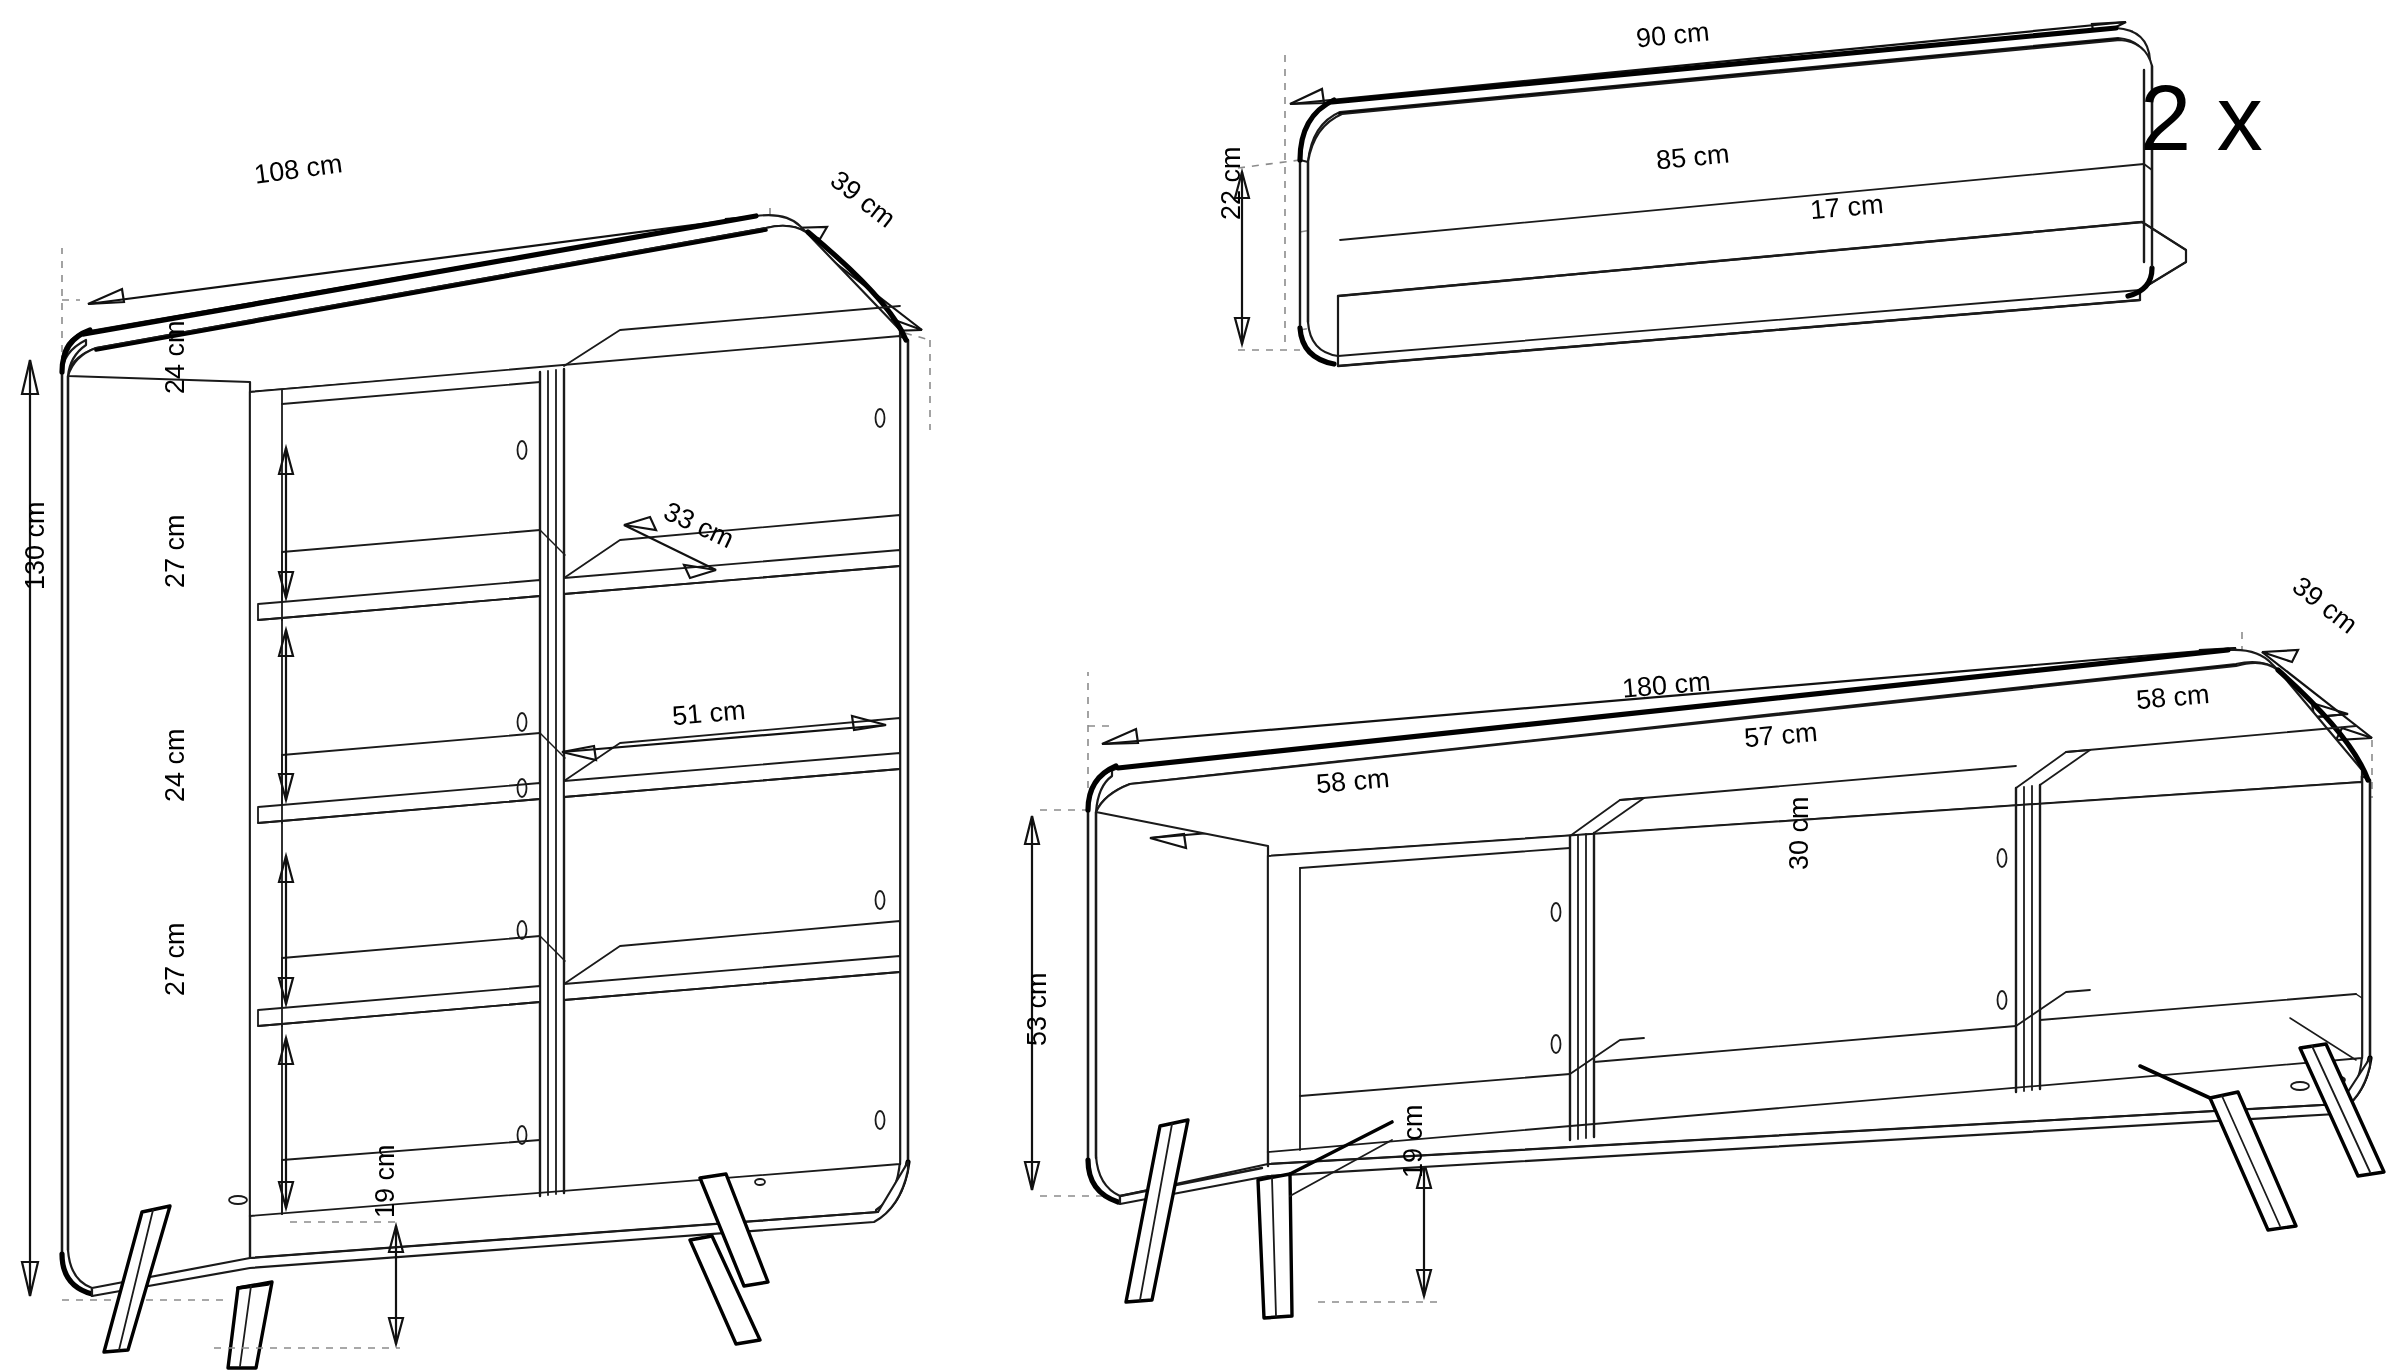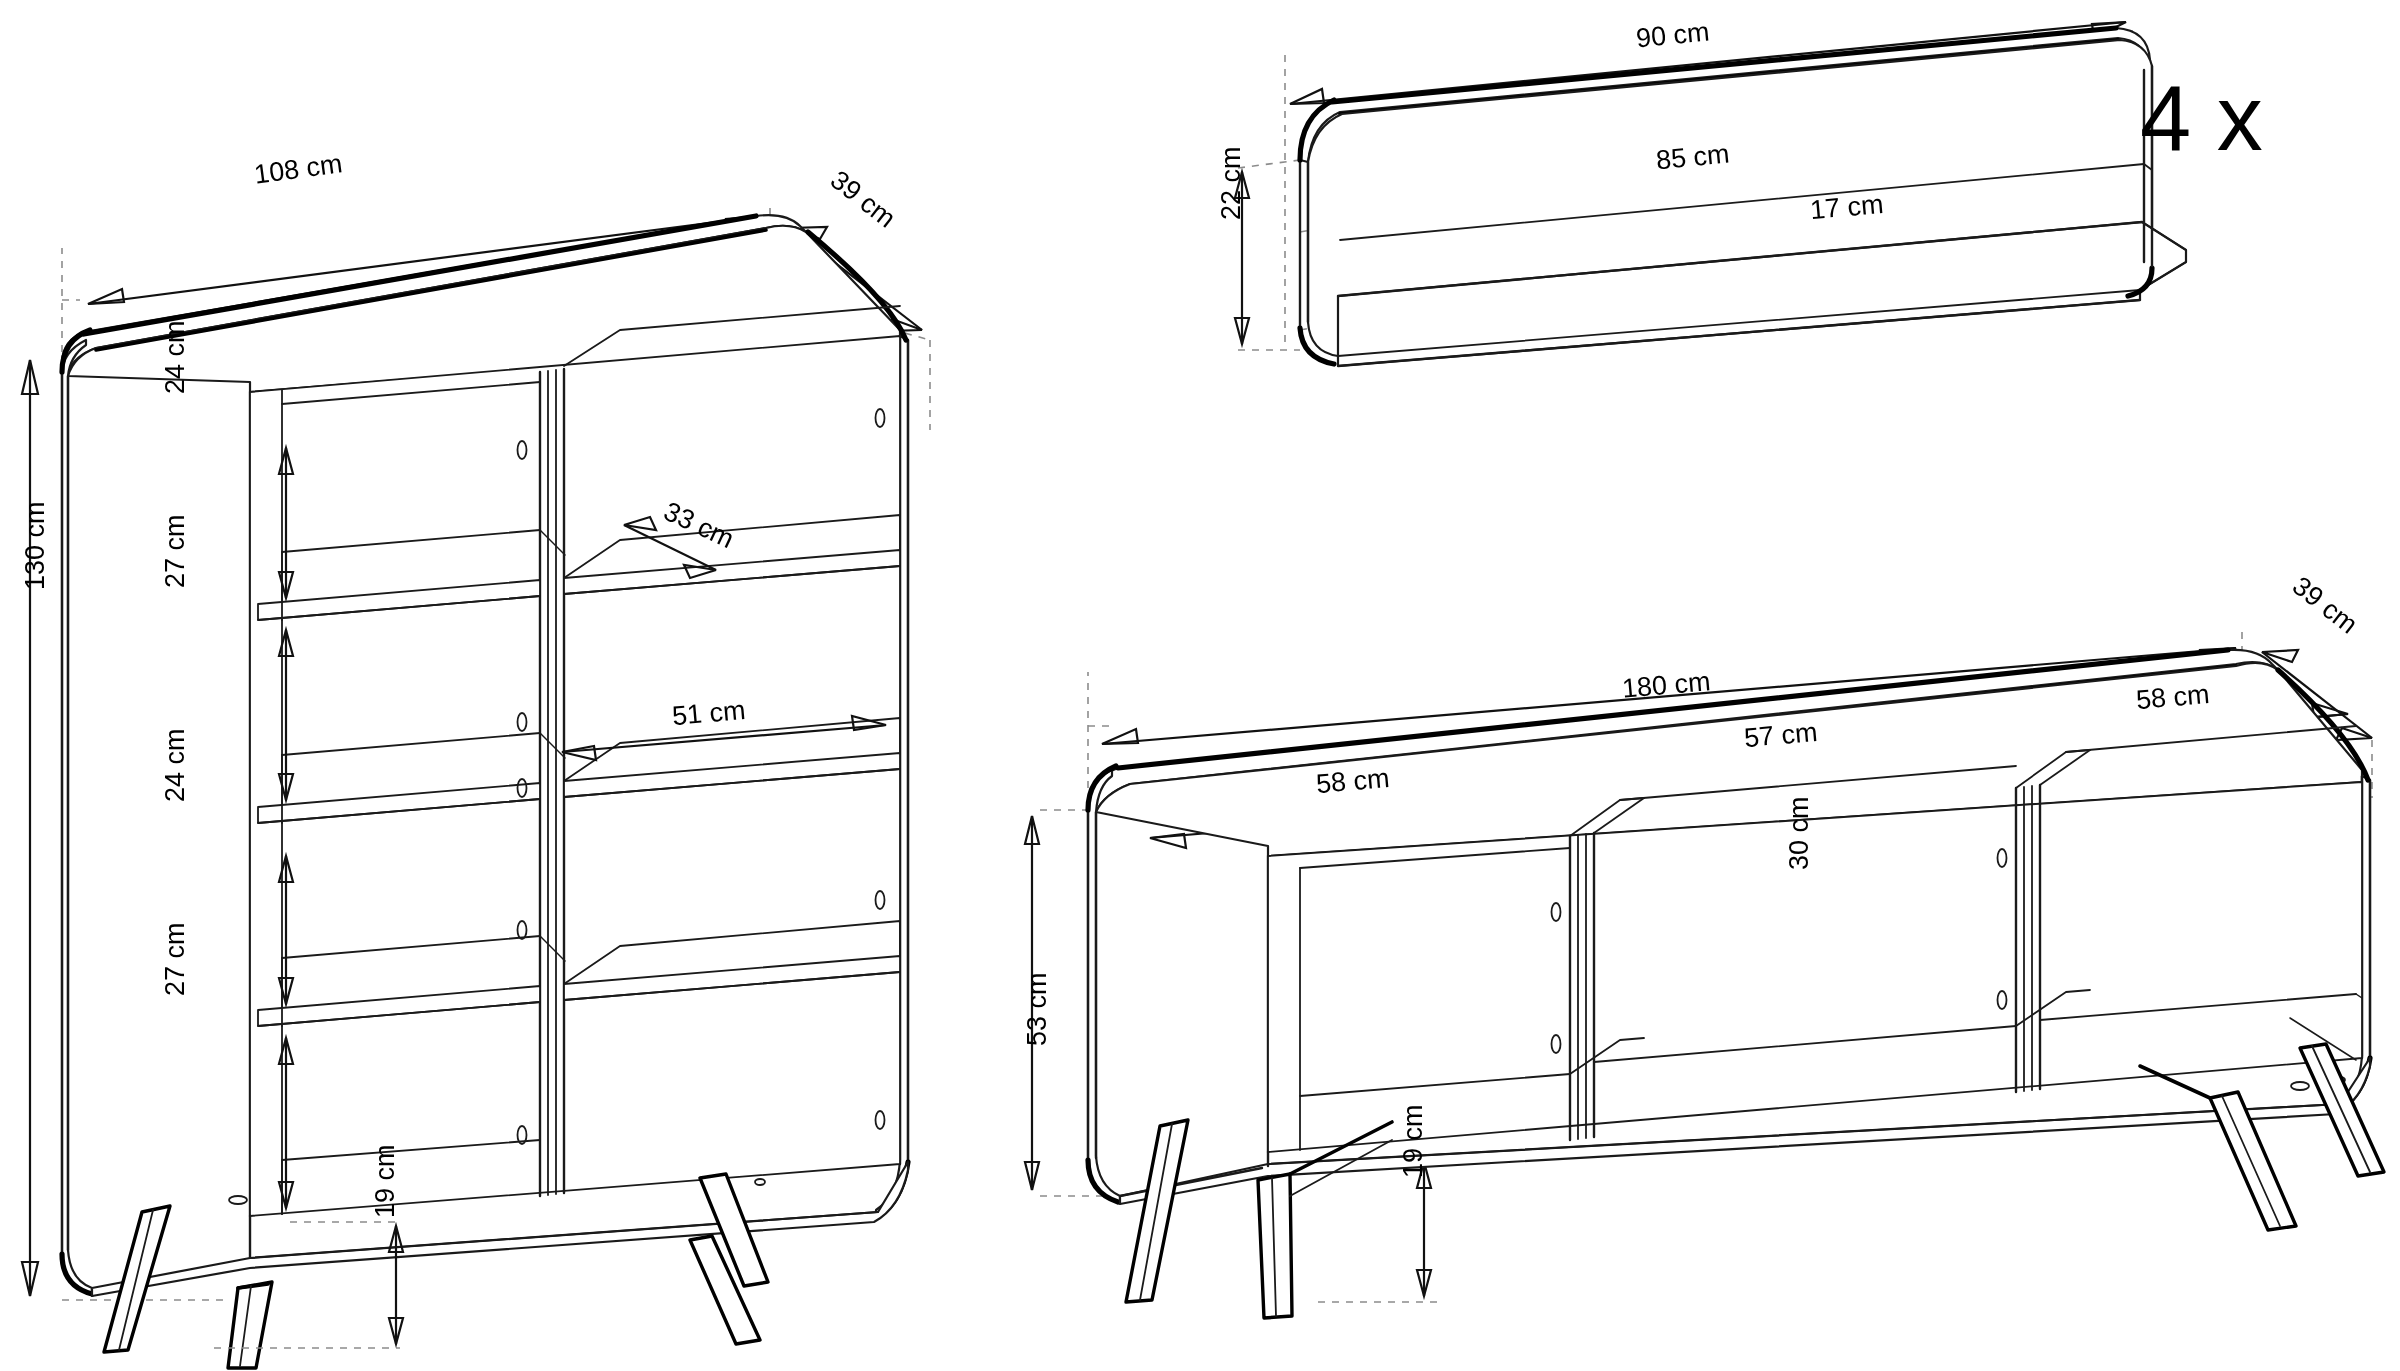--- a/index.html
+++ b/index.html
@@ -462,21 +462,21 @@
   <div class="lbl rot90" style="left:372px; top:1218px;">19 cm</div>
 
   <div class="lbl" style="left:1636px; top:22px; transform:rotate(-5.5deg);">90 cm</div>
 
   <div class="lbl rot90" style="left:1218px; top:220px;">22 cm</div>
 
   <div class="lbl" style="left:1656px; top:144px; transform:rotate(-5.5deg);">85 cm</div>
 
   <div class="lbl" style="left:1810px; top:194px; transform:rotate(-5deg);">17 cm</div>
 
-  <div class="lbl big" style="left:2140px; top:72px;">4 x</div>
+  <div class="lbl big" style="left:2140px; top:72px;">2 x</div>
 
   <div class="lbl" style="left:1622px; top:672px; transform:rotate(-5deg);">180 cm</div>
 
   <div class="lbl" style="left:2288px; top:592px; transform:rotate(38deg);">39 cm</div>
 
   <div class="lbl rot90" style="left:1024px; top:1046px;">53 cm</div>
 
   <div class="lbl" style="left:1316px; top:768px; transform:rotate(-5deg);">58 cm</div>
 
   <div class="lbl" style="left:1744px; top:722px; transform:rotate(-5deg);">57 cm</div>

